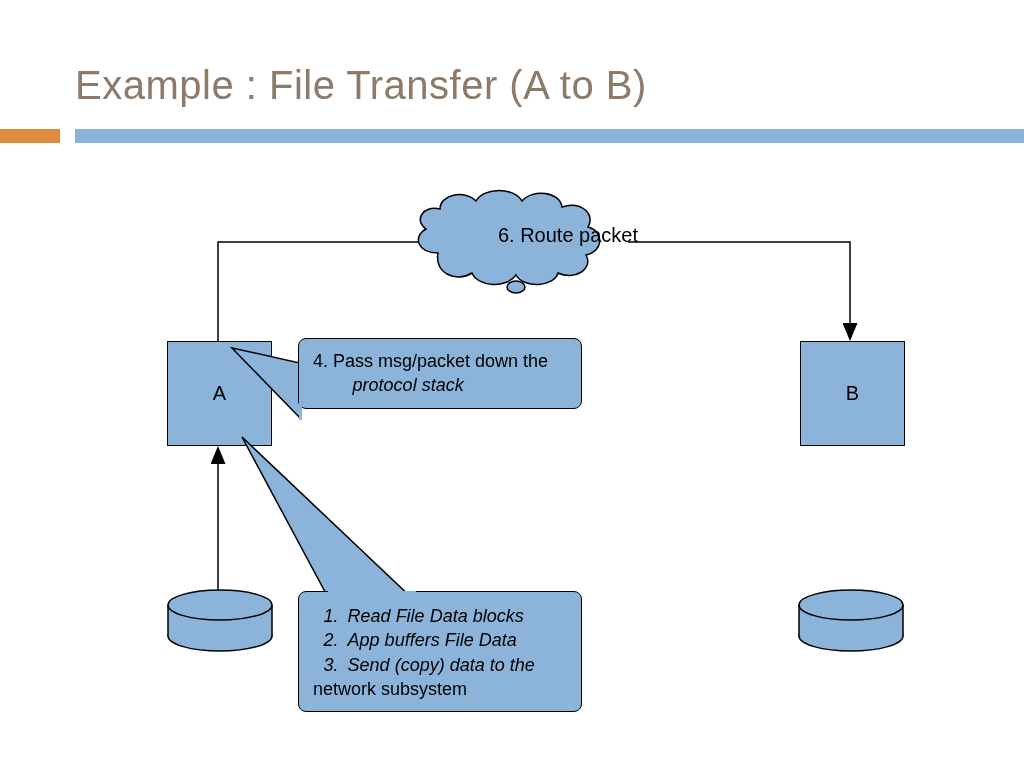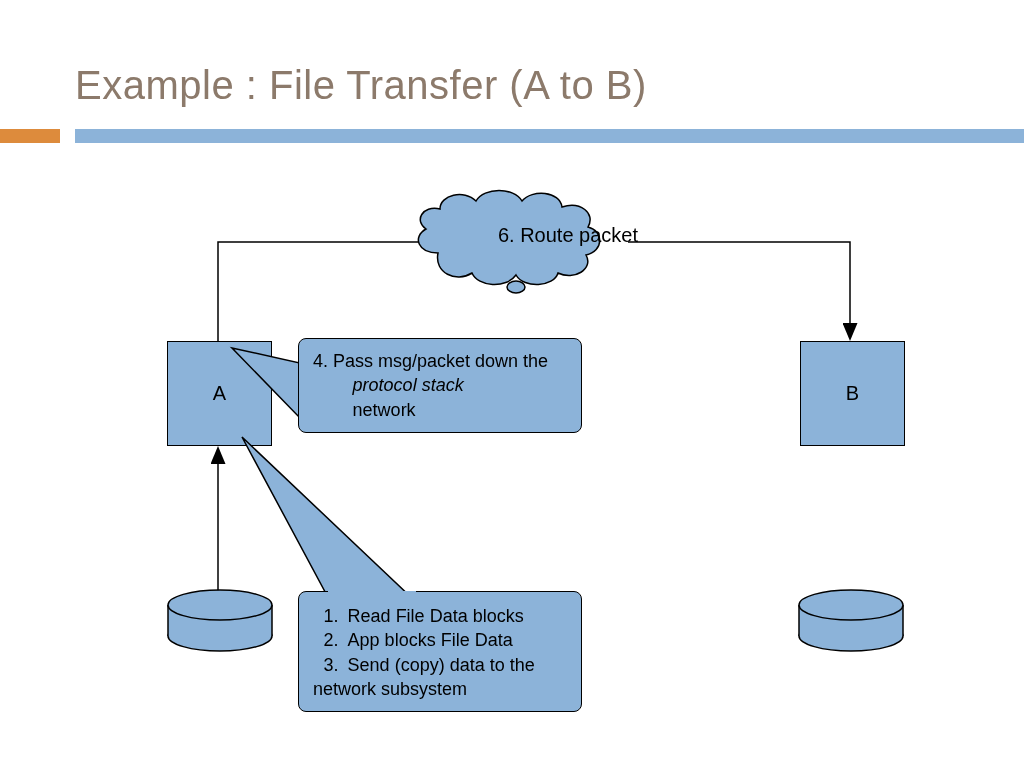--- a/index.html
+++ b/index.html
@@ -38,21 +38,21 @@
     padding: 10px 14px;
     font-size: 18px;
     line-height: 1.35;
   }
   .cloud-text {
     font-size: 20px;
     text-align: right;
     white-space: nowrap;
   }
   ol.callout-list { margin: 2px 0 0 0; padding-left: 1.7em; }
-  ol.callout-list li { padding-left: 4px; }
+  ol.callout-list li { padding-left: 4px; font-style: italic; }
   svg { overflow: visible; }
 </style>
 </head>
 <body>
 
 <div class="stage">
 
   <div class="abs title" style="left:75px; top:32px;">Example : File Transfer (A to B)</div>
 
   <div class="abs rule-tick" style="left:0; top:98px; width:60px;"></div>
@@ -97,33 +97,32 @@
     <span>B</span>
   </div>
 
   <svg class="abs" style="left:230px; top:312px;" width="100" height="120">
     <polygon points="2,5 70,20 70,75" fill="#8cb3d9" stroke="#000" stroke-width="1.5"></polygon>
   </svg>
 
   <div class="abs callout-rect" style="left:298px; top:307px; width:284px;">
     <div>4. Pass msg/packet down the</div>
     <div style="padding-left:2.2em;font-style:italic;">protocol stack</div>
-    <div style="padding-left:2.2em;">network</div>
   </div>
 
   <div class="abs" style="left:299px; top:326px; width:3px; height:63px; background:#8cb3d9;"></div>
 
   <svg class="abs" style="left:240px; top:400px;" width="220" height="200">
     <polygon points="2,6 90,170 175,170" fill="#8cb3d9" stroke="#000" stroke-width="1.5"></polygon>
   </svg>
 
   <div class="abs callout-rect" style="left:298px; top:560px; width:284px;">
     <ol class="callout-list">
       <li>Read File Data blocks</li>
-      <li>App blocks File Data</li>
+      <li>App buffers File Data</li>
       <li>Send (copy) data to the</li>
     </ol>
     <div>network subsystem</div>
   </div>
 
   <div class="abs" style="left:328px; top:560px; width:88px; height:3px; background:#8cb3d9;"></div>
 
   <svg class="abs" style="left:165px; top:558px;" width="110" height="66">
     <ellipse cx="55" cy="47" rx="52" ry="15" fill="#8cb3d9" stroke="#000" stroke-width="1.5"></ellipse>
     <rect x="3" y="16" width="104" height="31" fill="#8cb3d9"></rect>

